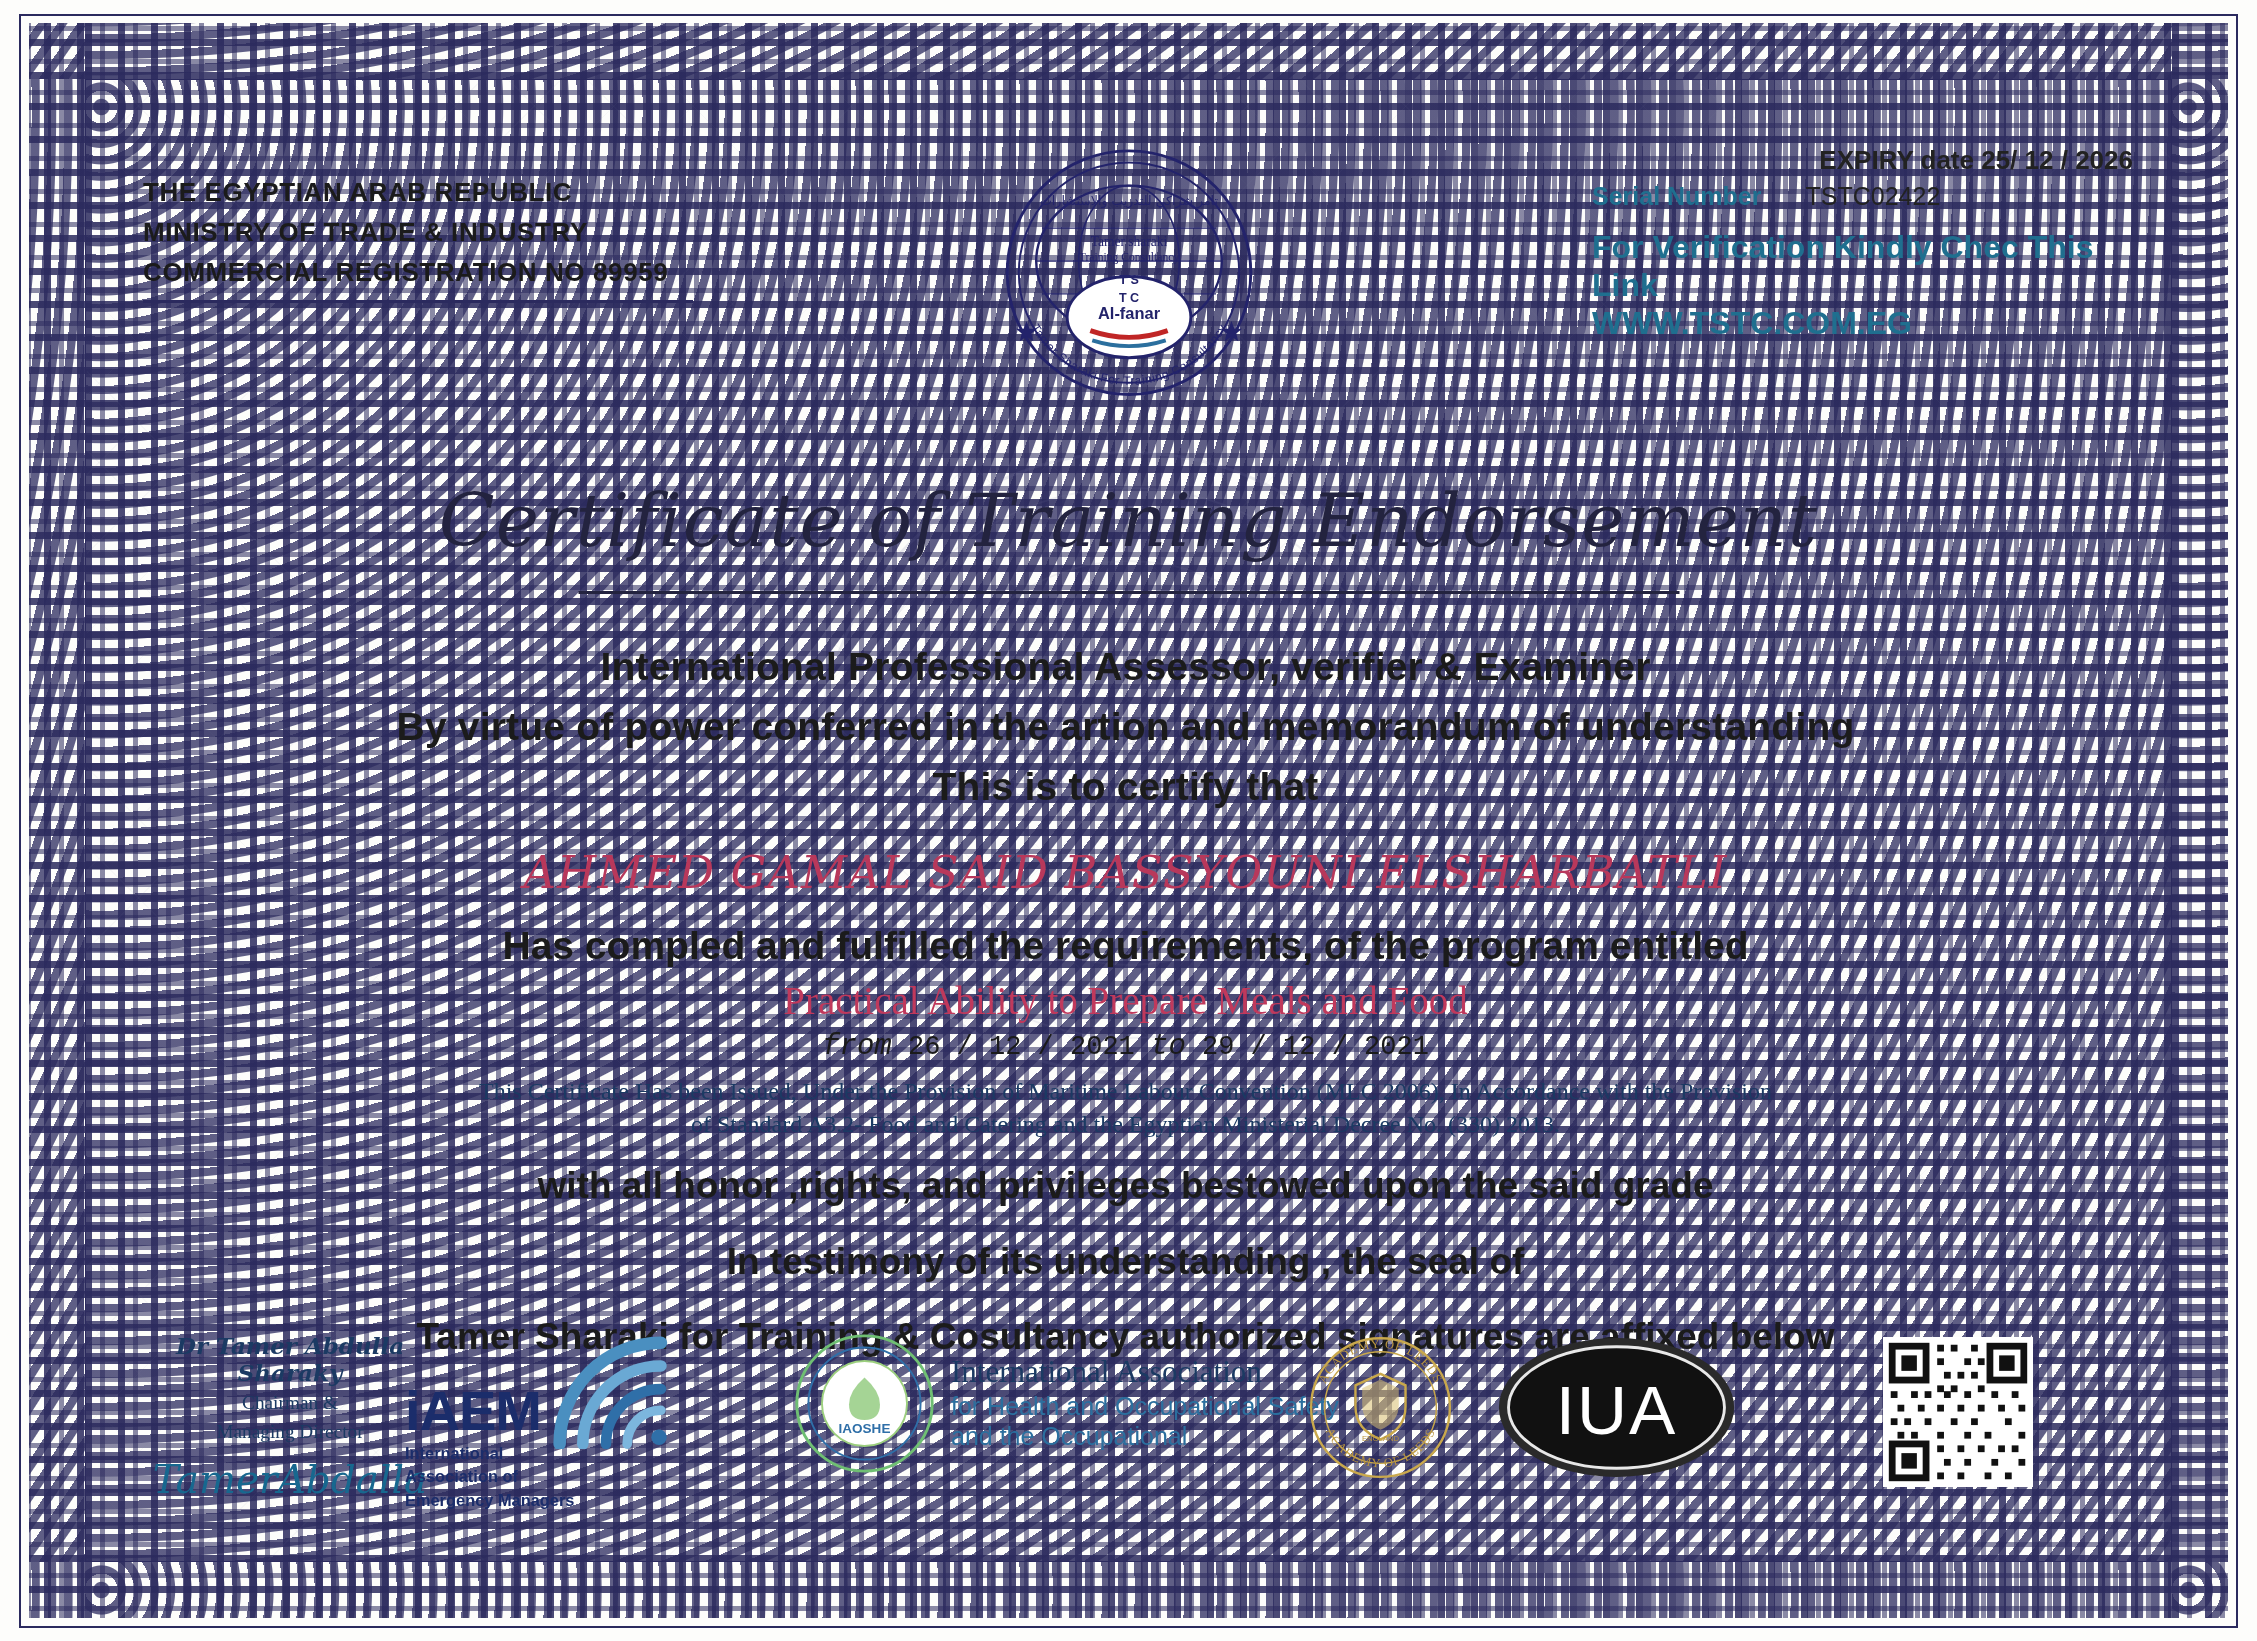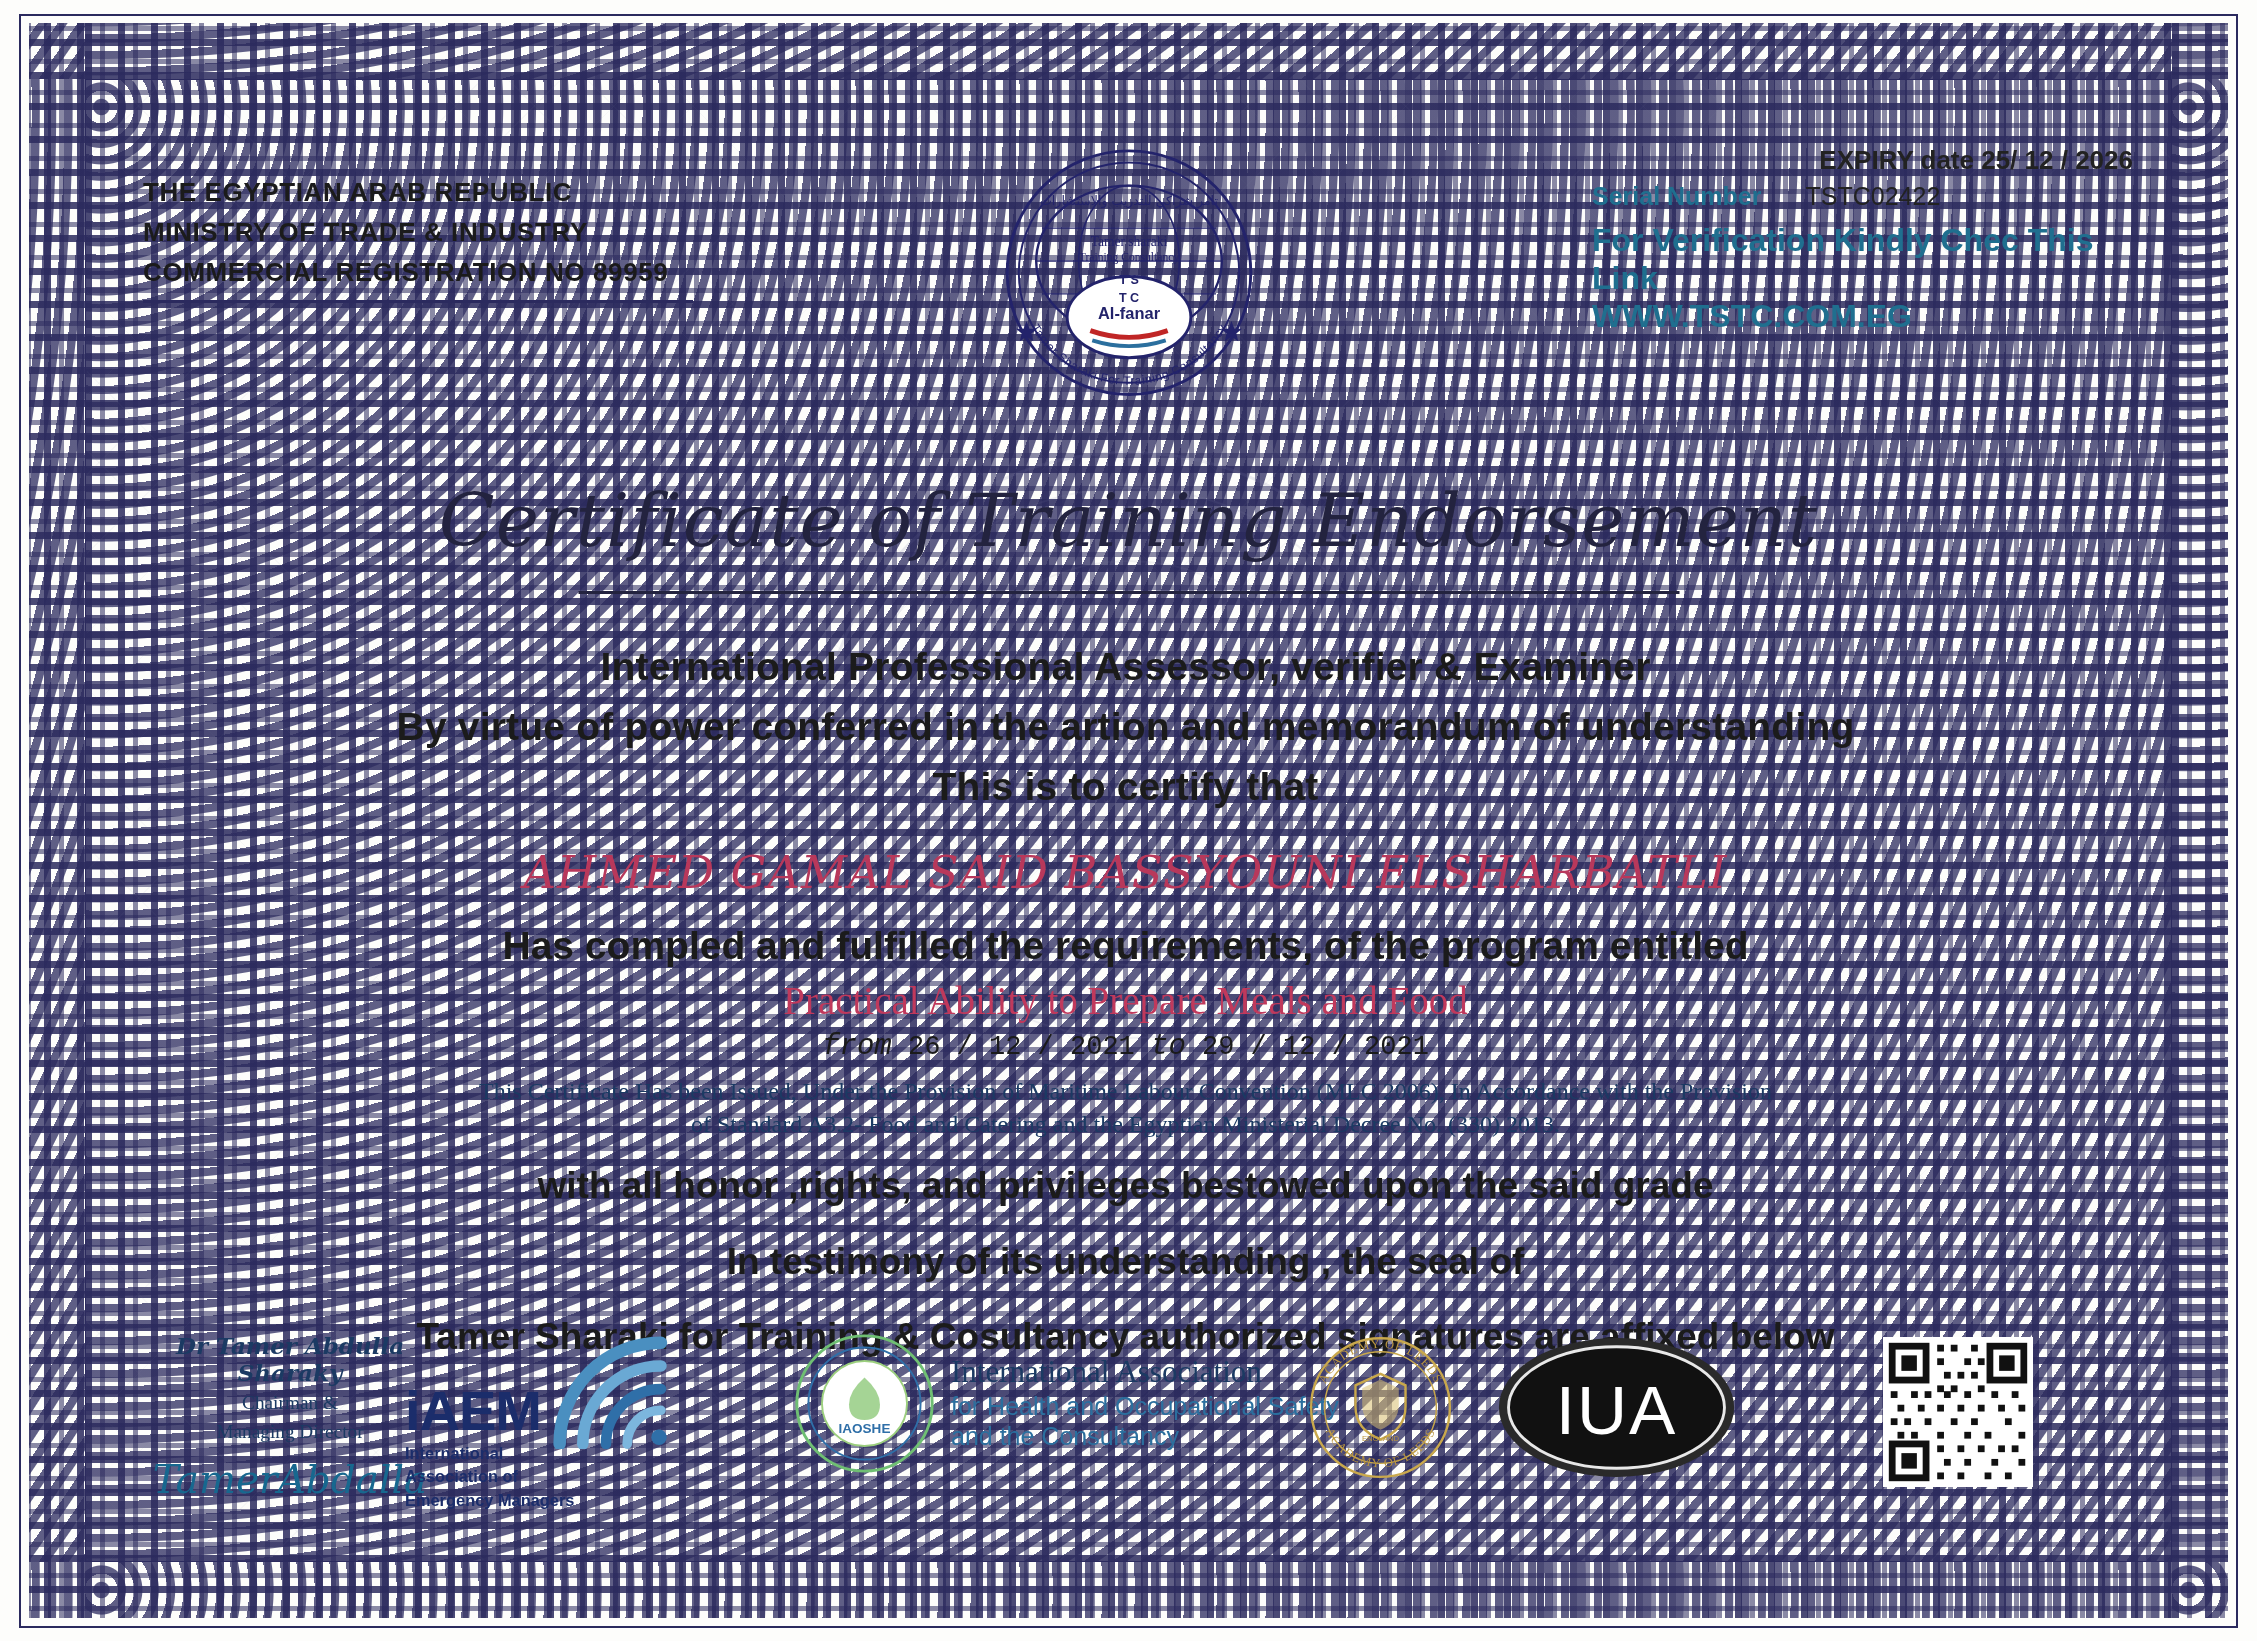--- a/index.html
+++ b/index.html
@@ -160,21 +160,21 @@
     font-size: 26px;
     font-weight: bold;
     color: #222;
     margin-bottom: 5.8px;
     text-align: right;
   }
   .hr-row {
     display: flex;
     align-items: center;
     gap: 44px;
-    margin-bottom: 10px;
+    margin-bottom: 17px;
   }
   .hr-label {
     font-size: 25px;
     font-weight: bold;
     color: #1f6f8f;
   }
   .hr-value {
     font-size: 25px;
     color: #222;
     font-weight: normal;
@@ -490,21 +490,21 @@
           <circle cx="75" cy="75" r="70" fill="none" stroke="#6fbf73" stroke-width="3"></circle>
           <circle cx="75" cy="75" r="58" fill="none" stroke="#2f6fa8" stroke-width="2"></circle>
           <circle cx="75" cy="75" r="44" fill="#ffffff" stroke="#9ccf7e" stroke-width="2"></circle>
           <path d="M75 48 q-16 14 -16 28 q0 16 16 16 q16 0 16 -16 q0 -14 -16 -28 z" fill="#8ec97a" opacity="0.8"></path>
           <text x="75" y="106" text-anchor="middle" font-family="Liberation Sans, sans-serif" font-size="14" font-weight="bold" fill="#2f6fa8">IAOSHE</text>
         </svg>
       </div>
       <div class="iaoshe-text">
         <div class="iaoshe-t1">International Association</div>
         <div class="iaoshe-t2">for Health and Occupational Safety</div>
-        <div class="iaoshe-t2">and the Consultancy</div>
+        <div class="iaoshe-t2">and the Occupational</div>
       </div>
     </div>
 
     <div class="logo-item leeds">
       <svg viewBox="0 0 190 155" width="183" height="150">
         <circle cx="95" cy="77" r="72" fill="none" stroke="#c9a84c" stroke-width="2.5"></circle>
         <circle cx="95" cy="77" r="58" fill="none" stroke="#c9a84c" stroke-width="1.5"></circle>
         <path d="M95 42 l26 12 v22 q0 24 -26 34 q-26 -10 -26 -34 v-22 z" fill="none" stroke="#c9a84c" stroke-width="2.5"></path>
         <path d="M95 48 l19 9 v17 q0 18 -19 26 q-19 -8 -19 -26 v-17 z" fill="#d8bf72" opacity="0.55"></path>
         <path id="leedsTop" d="M 33 77 A 62 62 0 0 1 157 77" fill="none"></path>

